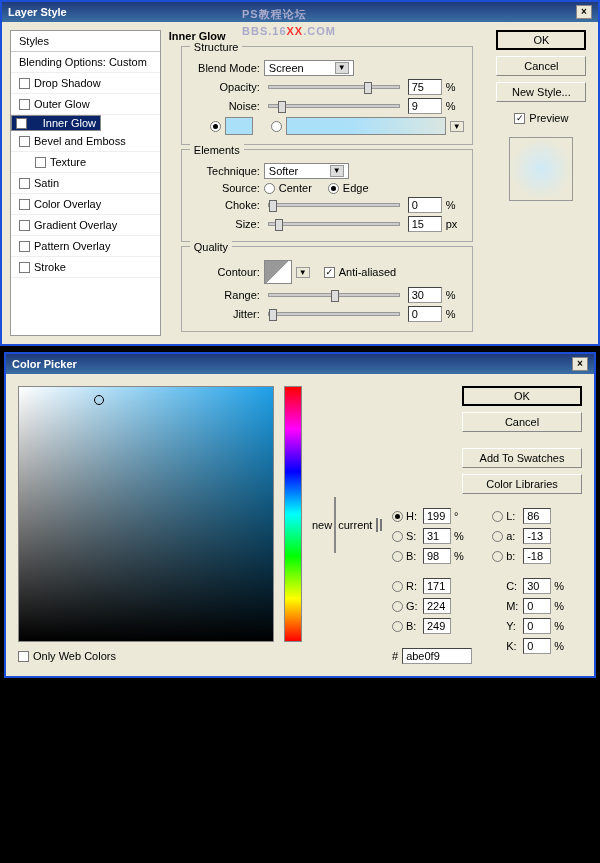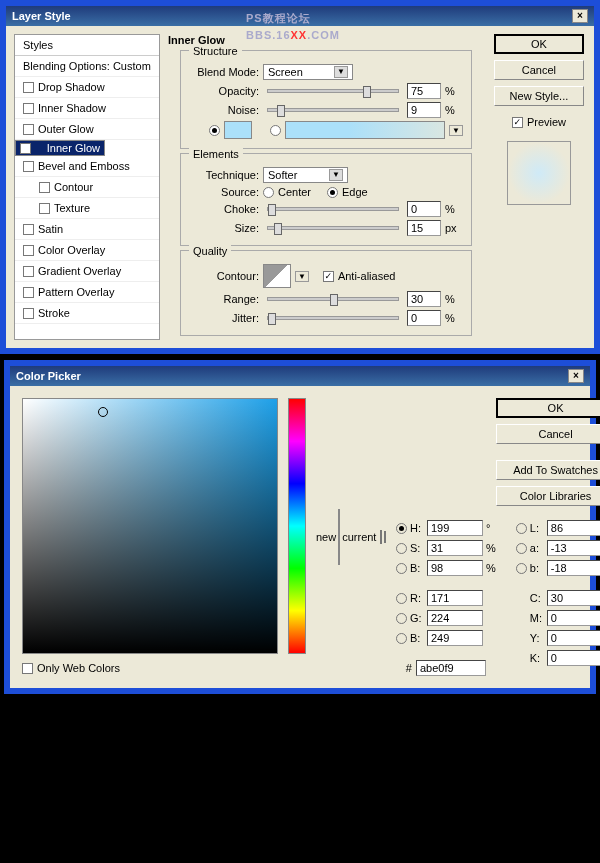--- a/index.html
+++ b/index.html
@@ -1,17 +1,17 @@
 <!DOCTYPE html>
 <html><head>
 <meta charset="utf-8">
 <style>
 *{box-sizing:border-box;margin:0;padding:0;font-family:Tahoma,Arial,sans-serif;font-size:11px}
 body{background:#000;width:600px}
-.dialog{background:#ece9d8;border:6px solid #1d4ed8}
+.dialog{background:#ece9d8;border:2px solid #1d4ed8}
 .titlebar{background:linear-gradient(#1f3b7b,#3a6ea5);color:#fff;padding:3px 6px;font-weight:bold;font-size:12px;display:flex;justify-content:space-between;align-items:center}
 .close-x{background:#ece9d8;color:#000;width:16px;height:14px;text-align:center;line-height:12px;border:1px solid #888;font-size:10px}
 .ls-body{display:flex;padding:8px;gap:8px}
 .styles-col{width:155px;border:1px solid #999;background:#fff}
 .styles-hdr{padding:4px 8px;border-bottom:1px solid #ccc}
 .style-item{padding:4px 8px;display:flex;align-items:center;gap:4px;border-bottom:1px solid #eee}
 .style-item.sel{background:#0a246a;color:#fff}
 .style-item.indent{padding-left:24px}
 .chk{width:11px;height:11px;border:1px solid #777;background:#fff;display:inline-block;text-align:center;line-height:9px;font-size:9px}
 .mid-col{flex:1}
@@ -48,21 +48,21 @@
 .newcur .c{flex:1;background:#abe0f9}
 .cp-right{flex:1}
 .cp-btns{display:flex;flex-direction:column;gap:6px;align-items:flex-end;margin-bottom:14px}
 .cp-btns .btn{width:120px}
 .val-cols{display:flex;gap:20px}
 .vcol{display:flex;flex-direction:column;gap:4px}
 .vrow{display:flex;align-items:center;gap:3px}
 .vrow .r{width:11px;height:11px;border:1px solid #777;border-radius:50%}
 .vrow .r.on::after{content:"";display:block;width:5px;height:5px;background:#000;border-radius:50%;margin:2px}
 .vlbl{width:14px}
-.vbox{border:1px inset #999;background:#fff;width:56px;padding:1px 3px}
+.vbox{border:1px inset #999;background:#fff;width:28px;padding:1px 3px}
 .owc{margin-top:8px;display:flex;align-items:center;gap:4px}
 .hexrow{display:flex;align-items:center;gap:4px;margin-top:10px;justify-content:center}
 .hexbox{border:1px inset #999;background:#fff;width:70px;padding:1px 3px}
 .cube{width:14px;height:14px;background:#bbb;border:1px solid #777}
 .minisw{width:12px;height:12px;background:#abe0f9;border:1px solid #777}
 .watermark{position:absolute;top:3px;left:240px;color:#aac;font-size:14px;letter-spacing:1px}
 .watermark .xx{color:#f33}
 </style>
 </head>
 <body>
@@ -80,37 +80,29 @@
 
     <div class="styles-col">
       <div class="styles-hdr">Styles</div>
       <div class="style-item">Blending Options: Custom</div>
       <div class="style-item">
           <span class="chk"></span>
           <span>Drop Shadow</span>
         </div>
       <div class="style-item">
           <span class="chk"></span>
-          <span>Inner Shadow</span>
-        </div>
-      <div class="style-item">
-          <span class="chk"></span>
           <span>Outer Glow</span>
         </div>
       <div class="style-item sel">
           <span class="chk">✓</span>
           <span>Inner Glow</span>
         </div>
       <div class="style-item">
           <span class="chk"></span>
           <span>Bevel and Emboss</span>
-        </div>
-      <div class="style-item indent">
-          <span class="chk"></span>
-          <span>Contour</span>
         </div>
       <div class="style-item indent">
           <span class="chk"></span>
           <span>Texture</span>
         </div>
       <div class="style-item">
           <span class="chk"></span>
           <span>Satin</span>
         </div>
       <div class="style-item">

